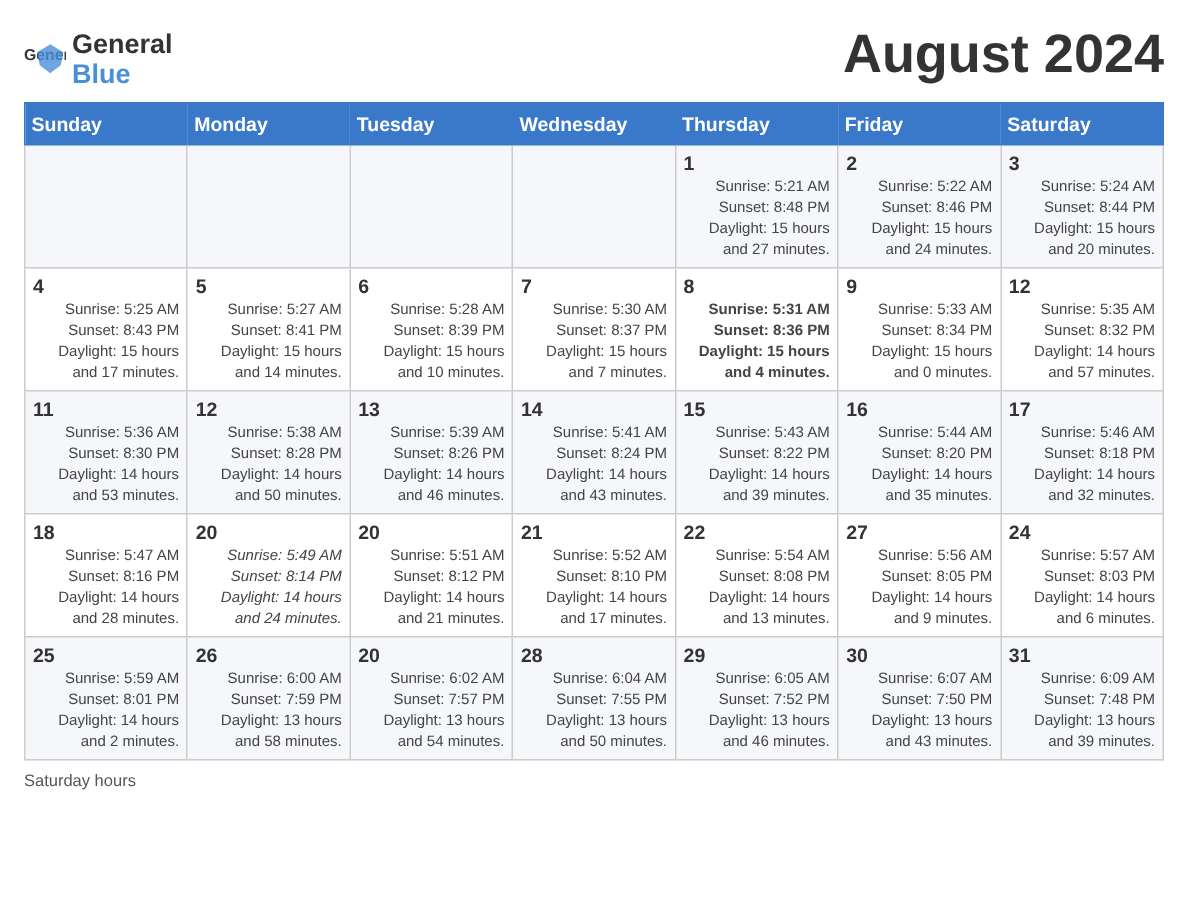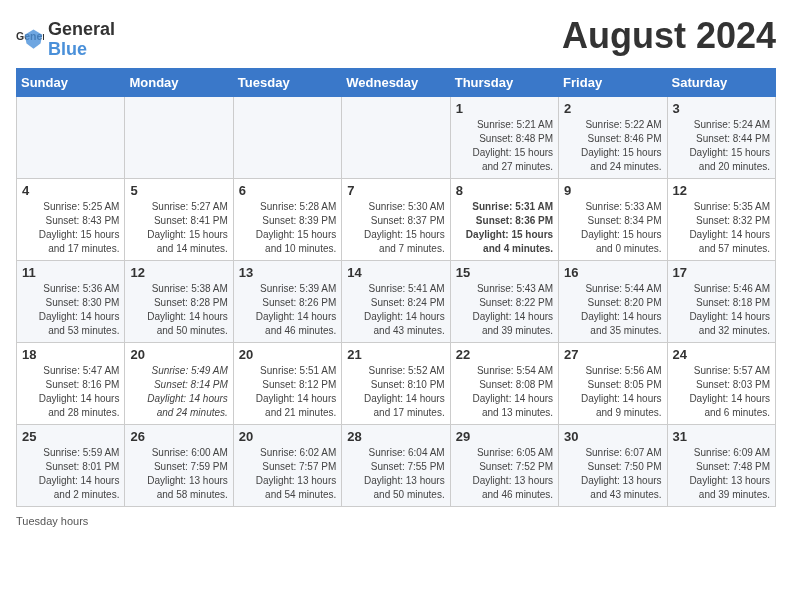--- a/index.html
+++ b/index.html
@@ -330,14 +330,14 @@
           <span class="day-number">31</span>
           <div class="day-info" style="white-space: pre-line;">Sunrise: 6:09 AM
 Sunset: 7:48 PM
 Daylight: 13 hours and 39 minutes.</div>
         </td>
       </tr>
     </tbody>
 </table>
 
 <div class="footer">
-  <span>Tuesday hours</span>
+  <span>Saturday hours</span>
 </div>
 
 </body></html>

